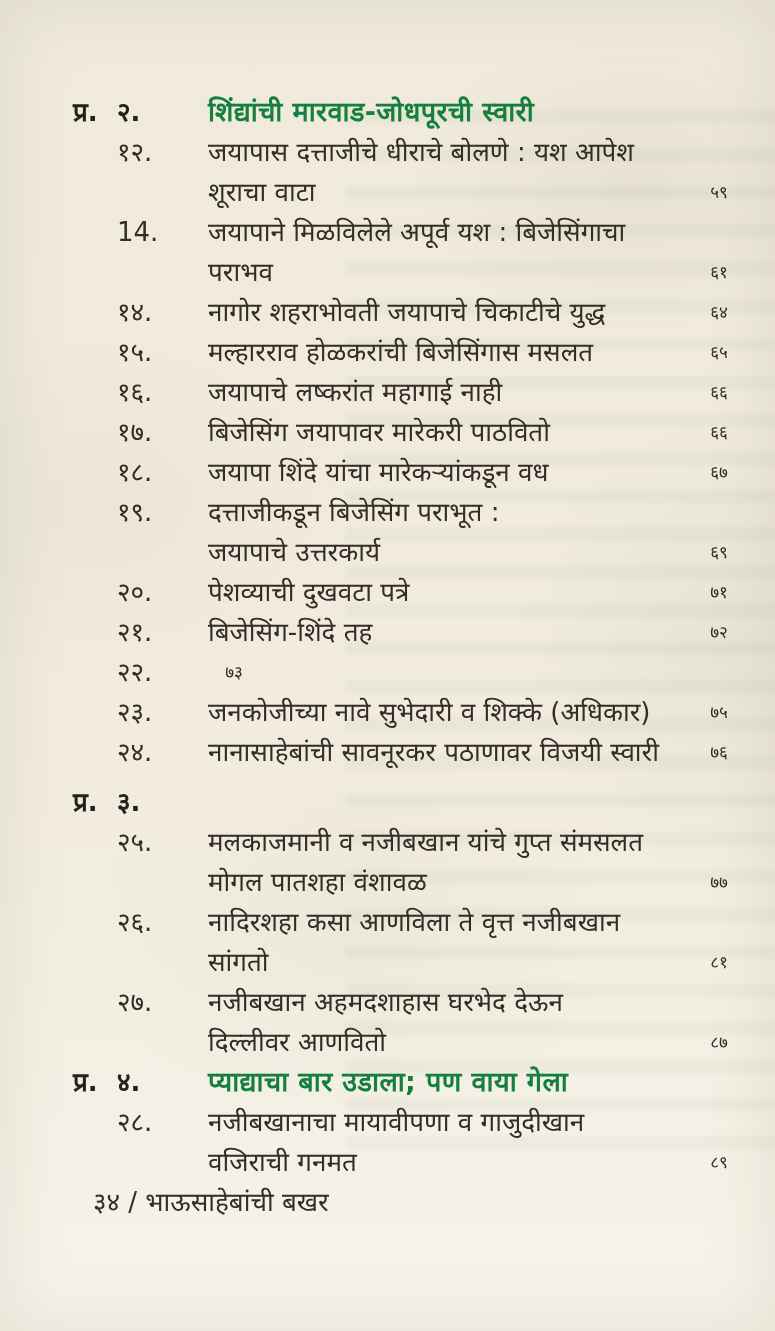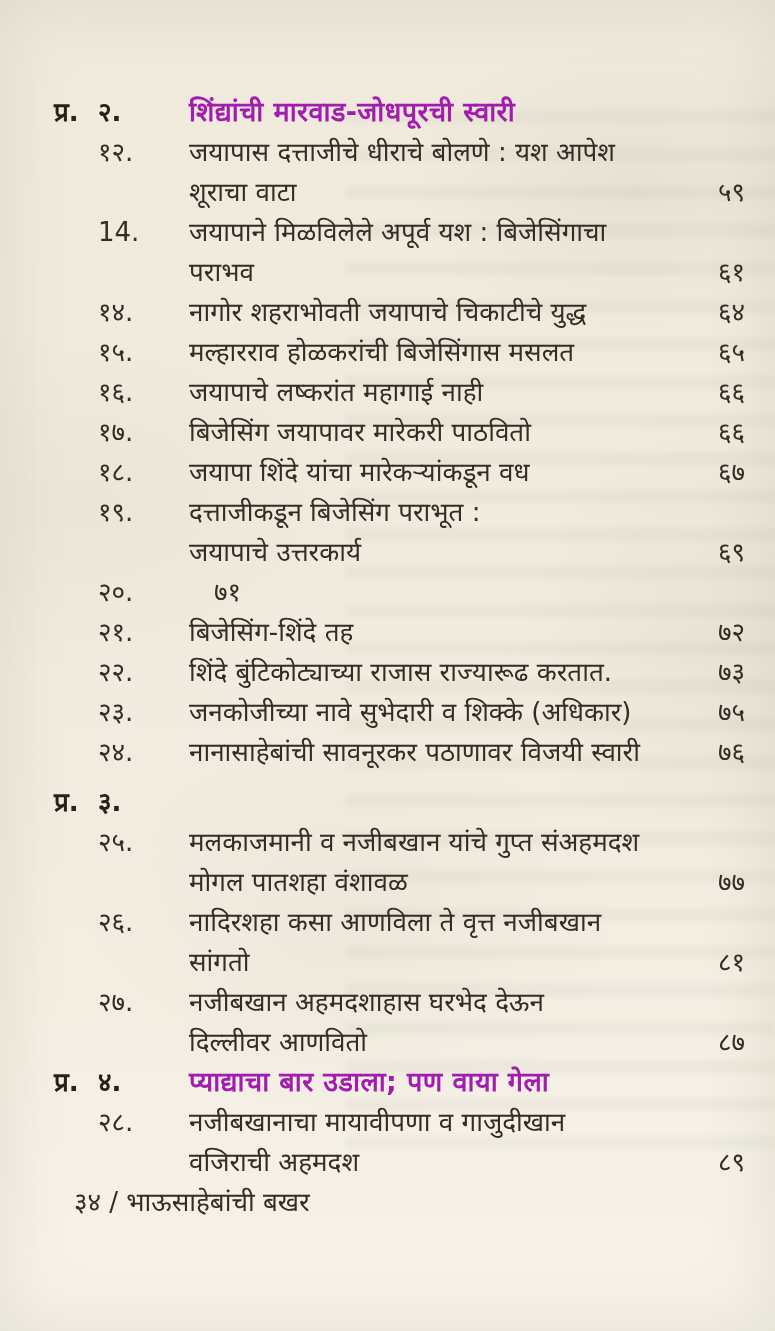--- a/index.html
+++ b/index.html
@@ -26,33 +26,33 @@
     width: 430px; height: 1080px;
     background: repeating-linear-gradient(180deg,
       transparent 0 25px,
       rgba(120,130,105,0.055) 25px 38px);
     filter: blur(2.5px);
     pointer-events: none;
   }
   .page {
     position: absolute;
     inset: 0;
-    padding: 92px 30px 0 54px;
+    padding: 92px 30px 0 73px;
     box-sizing: border-box;
   }
   .row { display: flex; align-items: flex-start; }
   .c-prefix { flex: none; width: 44px; font-size: 26px; line-height: 40px; }
   .c-num    { flex: none; width: 91px; font-size: 26px; line-height: 40px; }
   .c-text   { flex: 1; min-width: 0; }
   .line     { font-size: 26px; line-height: 40px; white-space: nowrap; }
-  .c-page   { flex: none; width: 52px; text-align: right; align-self: flex-end;
-              font-size: 26px; line-height: 40px; }
+  .c-page   { flex: none; width: 52px; text-align: center; align-self: flex-end;
+              font-size: 17px; line-height: 40px; }
   .heading .c-prefix, .heading .c-num { font-weight: 700; color: #26211a; }
   .heading .c-text { font-weight: 700; font-size: 27px; line-height: 40px;
-                     color: #a21caf; letter-spacing: 0.4px; white-space: nowrap; }
+                     color: #15803d; letter-spacing: 0.4px; white-space: nowrap; }
   .section-gap { margin-top: 10px; }
   .footer { padding-left: 20px; font-size: 26px; line-height: 40px; }
 </style>
 </head>
 <body>
 
 <div class="bleed"></div>
 
 <div class="page">
 
@@ -134,38 +134,38 @@
       <div class="c-text">
         <div class="line">दत्ताजीकडून बिजेसिंग पराभूत :</div>
         <div class="line">जयापाचे उत्तरकार्य</div>
       </div>
       <span class="c-page">६९</span>
     </div>
 
     <div class="row">
       <span class="c-prefix"></span>
       <span class="c-num">२०.</span>
+      <div class="c-text">
+        <div class="line">पेशव्याची दुखवटा पत्रे</div>
+      </div>
       <span class="c-page">७१</span>
     </div>
 
     <div class="row">
       <span class="c-prefix"></span>
       <span class="c-num">२१.</span>
       <div class="c-text">
         <div class="line">बिजेसिंग-शिंदे तह</div>
       </div>
       <span class="c-page">७२</span>
     </div>
 
     <div class="row">
       <span class="c-prefix"></span>
       <span class="c-num">२२.</span>
-      <div class="c-text">
-        <div class="line">शिंदे बुंटिकोट्याच्या राजास राज्यारूढ करतात.</div>
-      </div>
       <span class="c-page">७३</span>
     </div>
 
     <div class="row">
       <span class="c-prefix"></span>
       <span class="c-num">२३.</span>
       <div class="c-text">
         <div class="line">जनकोजीच्या नावे सुभेदारी व शिक्के (अधिकार)</div>
       </div>
       <span class="c-page">७५</span>
@@ -184,21 +184,21 @@
   <div class="section-gap">
     <div class="row heading">
       <span class="c-prefix">प्र.</span>
       <span class="c-num">३.</span>
     </div>
 
     <div class="row">
       <span class="c-prefix"></span>
       <span class="c-num">२५.</span>
       <div class="c-text">
-        <div class="line">मलकाजमानी व नजीबखान यांचे गुप्त संअहमदश</div>
+        <div class="line">मलकाजमानी व नजीबखान यांचे गुप्त संमसलत</div>
         <div class="line">मोगल पातशहा वंशावळ</div>
       </div>
       <span class="c-page">७७</span>
     </div>
 
     <div class="row">
       <span class="c-prefix"></span>
       <span class="c-num">२६.</span>
       <div class="c-text">
         <div class="line">नादिरशहा कसा आणविला ते वृत्त नजीबखान</div>
@@ -223,21 +223,21 @@
       <span class="c-prefix">प्र.</span>
       <span class="c-num">४.</span>
       <div class="c-text">प्याद्याचा बार उडाला; पण वाया गेला</div>
     </div>
 
     <div class="row">
       <span class="c-prefix"></span>
       <span class="c-num">२८.</span>
       <div class="c-text">
         <div class="line">नजीबखानाचा मायावीपणा व गाजुदीखान</div>
-        <div class="line">वजिराची अहमदश</div>
+        <div class="line">वजिराची गनमत</div>
       </div>
       <span class="c-page">८९</span>
     </div>
   </div>
 
   <div class="footer">३४ / भाऊसाहेबांची बखर</div>
 
 </div>
 
 </body></html>

